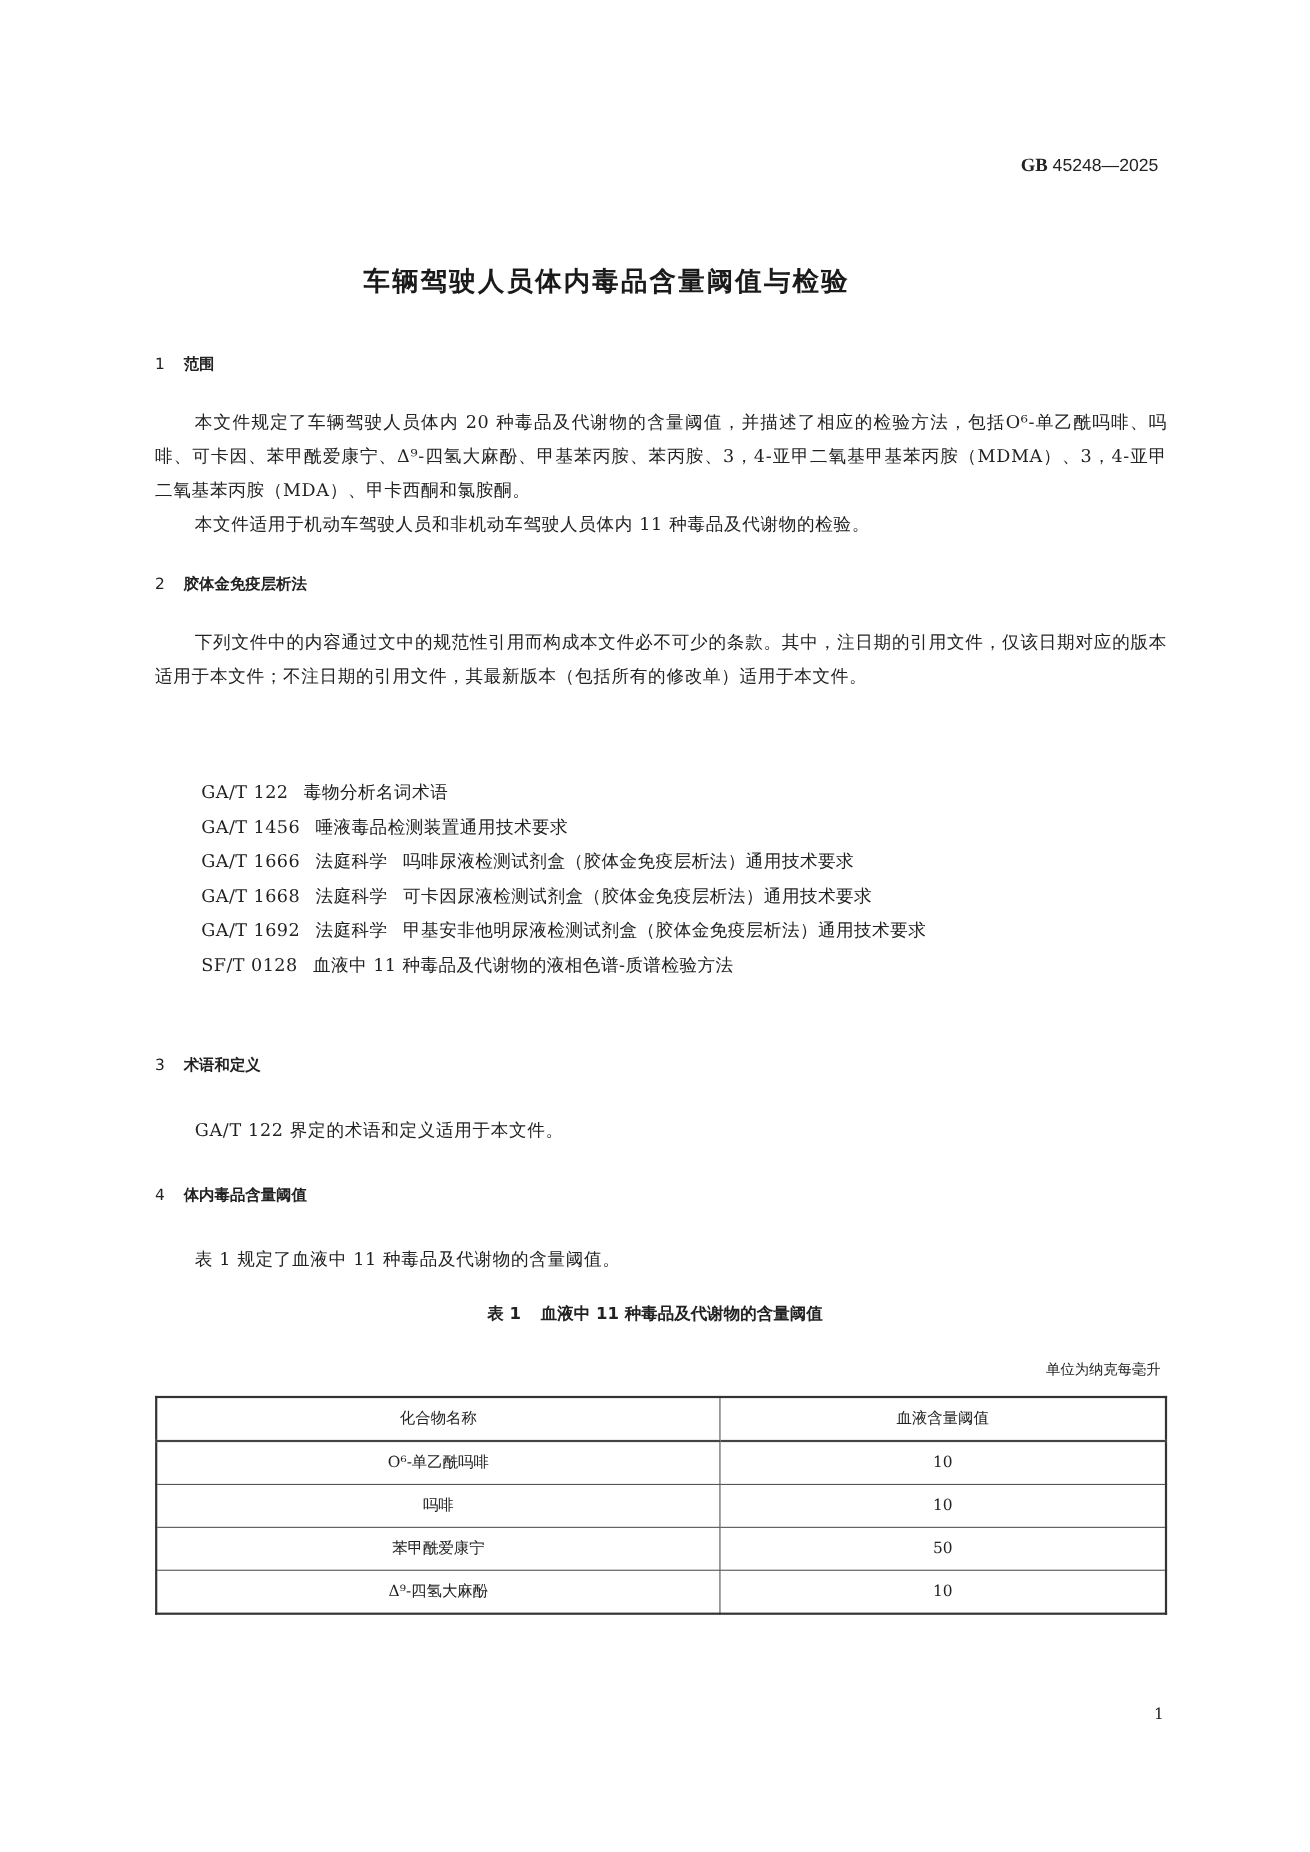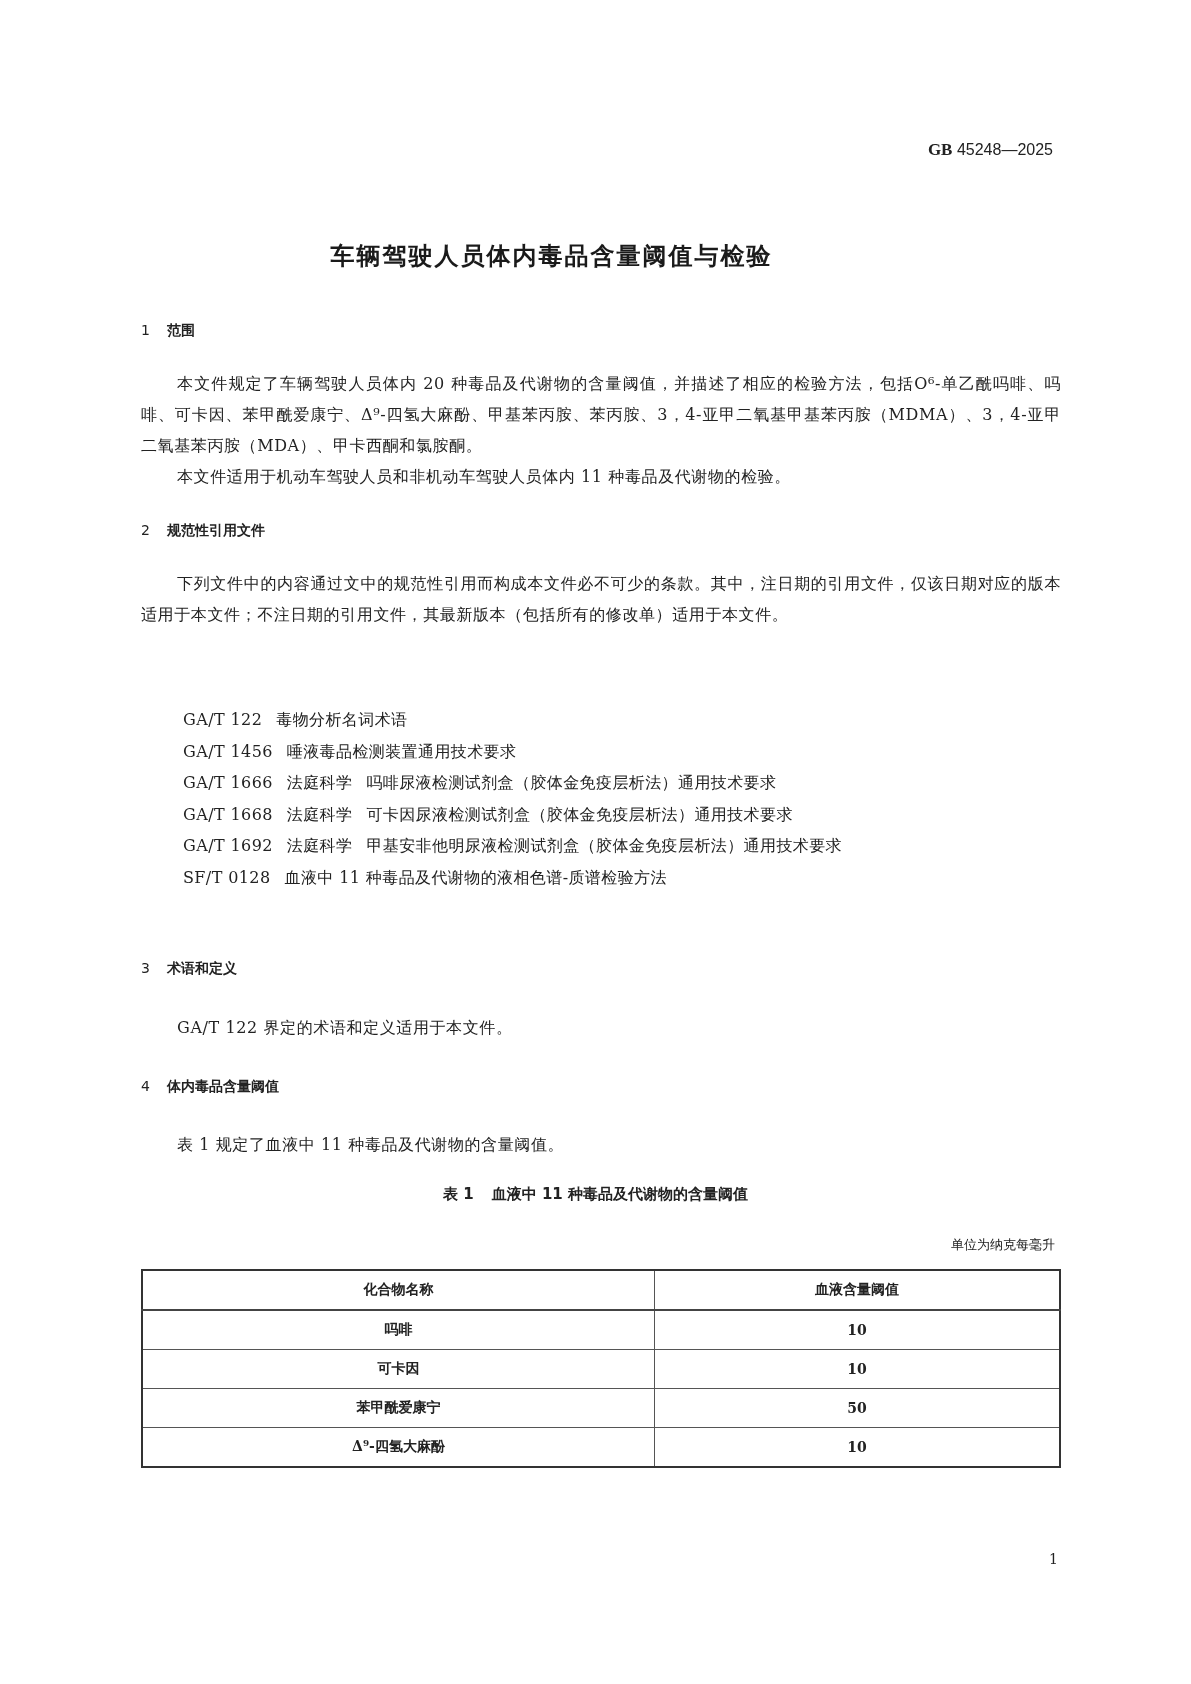--- a/index.html
+++ b/index.html
@@ -40,42 +40,42 @@
       font-family: "DejaVu Sans", "Liberation Sans", sans-serif;
       font-size: 15px; font-weight: bold; color: #222;
     }
     .tbl-caption .lbl { margin-right: 18px; }
     .unit-note { position: absolute; top: 1236px; right: 136px; font-size: 13px; }
     table.thresholds {
       position: absolute; top: 1269px; left: 141px; width: 920px;
       border-collapse: collapse; font-size: 14px;
     }
     table.thresholds th, table.thresholds td {
-      border: 1px solid #555; text-align: center; height: 38px; padding: 0; font-weight: bold;
+      border: 1px solid #555; text-align: center; height: 38px; padding: 0; font-weight: normal;
     }
     table.thresholds thead th { border-bottom: 2px solid #444; }
     table.thresholds { border: 2px solid #333; }
     table.thresholds th.c1, table.thresholds td.c1 { width: 511px; }
     .page-num { position: absolute; top: 1551px; right: 133px; font-size: 14px; }
   </style>
 </head>
 <body>
 
 <div class="std-code"><b>GB</b> <span>45248—2025</span></div>
 
 <div class="doc-title">车辆驾驶人员体内毒品含量阈值与检验</div>
 
 <div class="sec-head" style="top:322px;">
   <span class="num">1</span><span>范围</span>
 </div>
 <div class="para indent" style="top:368px;">本文件规定了车辆驾驶人员体内 20 种毒品及代谢物的含量阈值，并描述了相应的检验方法，包括O⁶-单乙酰吗啡、吗啡、可卡因、苯甲酰爱康宁、Δ⁹-四氢大麻酚、甲基苯丙胺、苯丙胺、3，4-亚甲二氧基甲基苯丙胺（MDMA）、3，4-亚甲二氧基苯丙胺（MDA）、甲卡西酮和氯胺酮。</div>
 <div class="para indent" style="top:461px;">本文件适用于机动车驾驶人员和非机动车驾驶人员体内 11 种毒品及代谢物的检验。</div>
 
 <div class="sec-head" style="top:522px;">
-  <span class="num">2</span><span>规范性引用文件</span>
+  <span class="num">2</span><span>胶体金免疫层析法</span>
 </div>
 <div class="para indent" style="top:568px;">下列文件中的内容通过文中的规范性引用而构成本文件必不可少的条款。其中，注日期的引用文件，仅该日期对应的版本适用于本文件；不注日期的引用文件，其最新版本（包括所有的修改单）适用于本文件。</div>
 
 <div class="ref-list">
   <div class="ref-item"><span class="ref-code">GA/T 122</span><span>毒物分析名词术语</span></div>
   <div class="ref-item"><span class="ref-code">GA/T 1456</span><span>唾液毒品检测装置通用技术要求</span></div>
   <div class="ref-item"><span class="ref-code">GA/T 1666</span><span class="ref-field">法庭科学</span><span>吗啡尿液检测试剂盒（胶体金免疫层析法）通用技术要求</span></div>
   <div class="ref-item"><span class="ref-code">GA/T 1668</span><span class="ref-field">法庭科学</span><span>可卡因尿液检测试剂盒（胶体金免疫层析法）通用技术要求</span></div>
   <div class="ref-item"><span class="ref-code">GA/T 1692</span><span class="ref-field">法庭科学</span><span>甲基安非他明尿液检测试剂盒（胶体金免疫层析法）通用技术要求</span></div>
   <div class="ref-item"><span class="ref-code">SF/T 0128</span><span>血液中 11 种毒品及代谢物的液相色谱-质谱检验方法</span></div>
@@ -96,25 +96,25 @@
 
 <table class="thresholds">
   <thead>
     <tr>
       <th class="c1">化合物名称</th>
       <th>血液含量阈值</th>
     </tr>
   </thead>
   <tbody>
     <tr>
-      <td class="c1">吗啡</td>
+      <td class="c1">O⁶-单乙酰吗啡</td>
       <td>10</td>
     </tr>
     <tr>
-      <td class="c1">可卡因</td>
+      <td class="c1">吗啡</td>
       <td>10</td>
     </tr>
     <tr>
       <td class="c1">苯甲酰爱康宁</td>
       <td>50</td>
     </tr>
     <tr>
       <td class="c1">Δ⁹-四氢大麻酚</td>
       <td>10</td>
     </tr>

